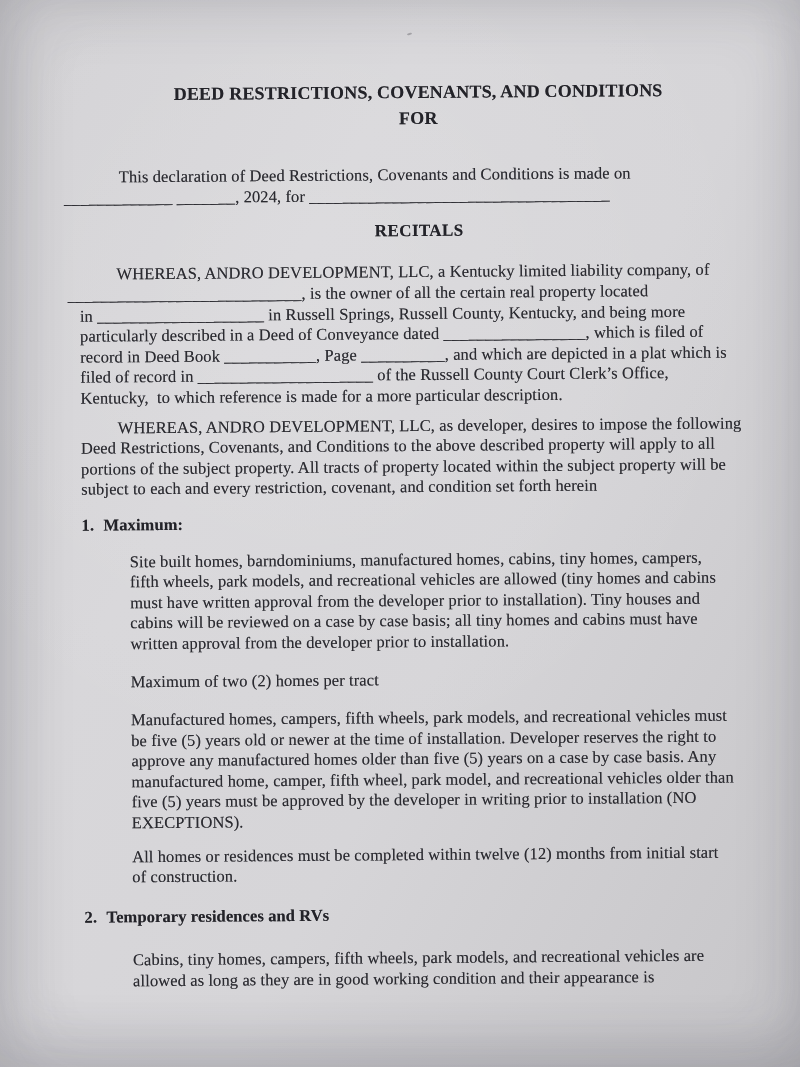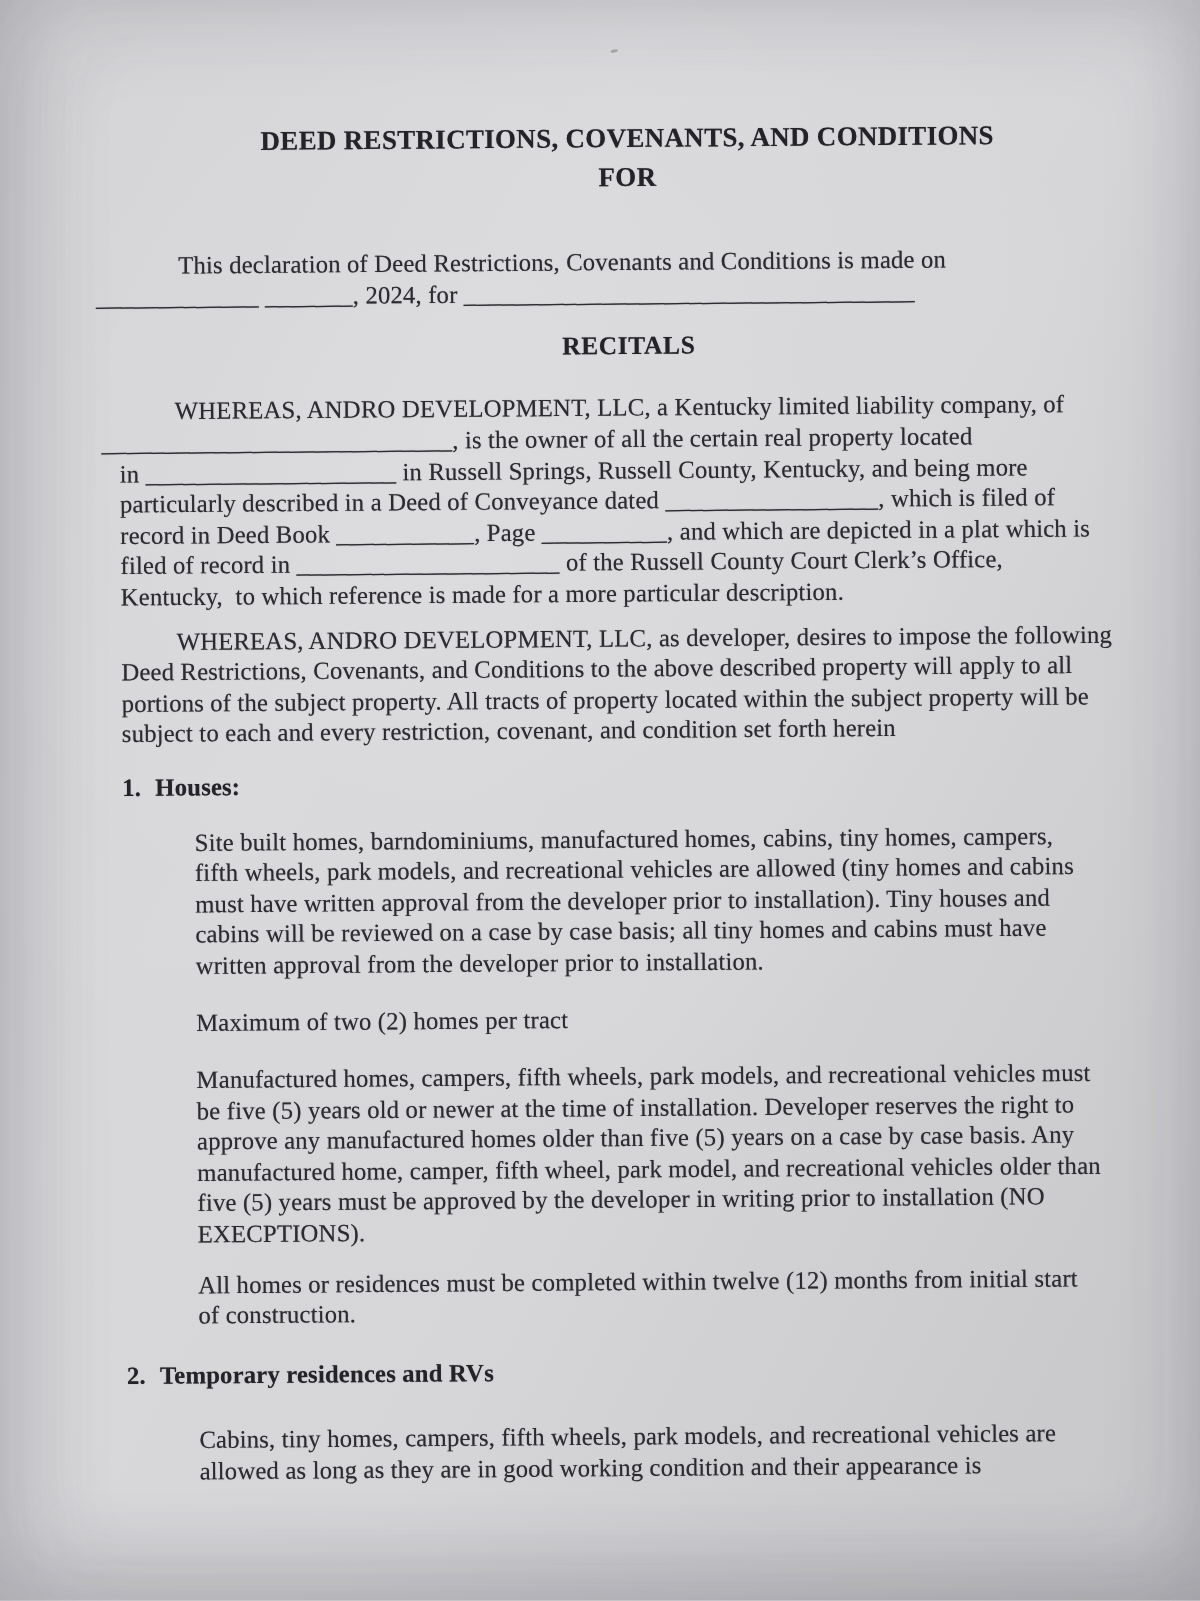--- a/index.html
+++ b/index.html
@@ -124,21 +124,21 @@
 
     <div class="para recital2 indent-first">
         <div class="line">WHEREAS, ANDRO DEVELOPMENT, LLC, as developer, desires to impose the following</div>
         <div class="line">Deed Restrictions, Covenants, and Conditions to the above described property will apply to all</div>
         <div class="line">portions of the subject property. All tracts of property located within the subject property will be</div>
         <div class="line">subject to each and every restriction, covenant, and condition set forth herein</div>
       </div>
 
     <section class="sec1">
       <div class="sec-head">
-        <span class="num">1.</span><span class="sec-title">Houses:</span>
+        <span class="num">1.</span><span class="sec-title">Maximum:</span>
       </div>
       <div class="sec-para gap-a">
           <div class="line">Site built homes, barndominiums, manufactured homes, cabins, tiny homes, campers,</div>
           <div class="line">fifth wheels, park models, and recreational vehicles are allowed (tiny homes and cabins</div>
           <div class="line">must have written approval from the developer prior to installation). Tiny houses and</div>
           <div class="line">cabins will be reviewed on a case by case basis; all tiny homes and cabins must have</div>
           <div class="line">written approval from the developer prior to installation.</div>
         </div>
       <div class="sec-para gap-b">
           <div class="line">Maximum of two (2) homes per tract</div>

